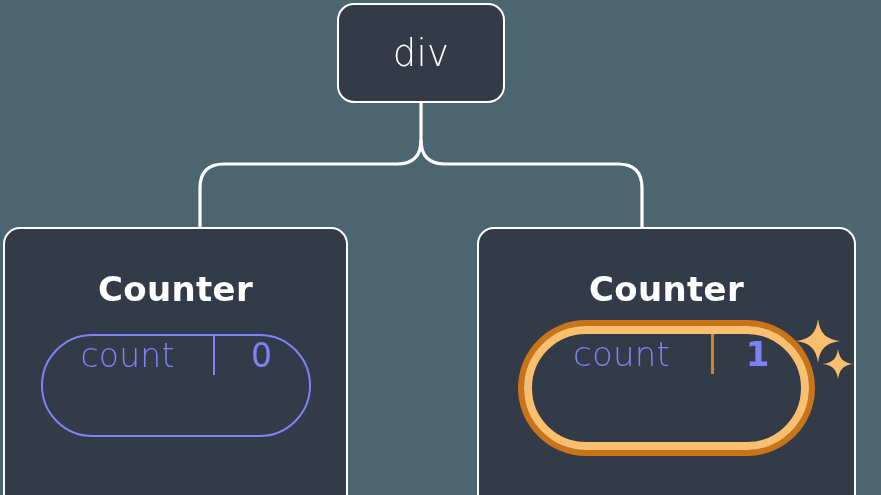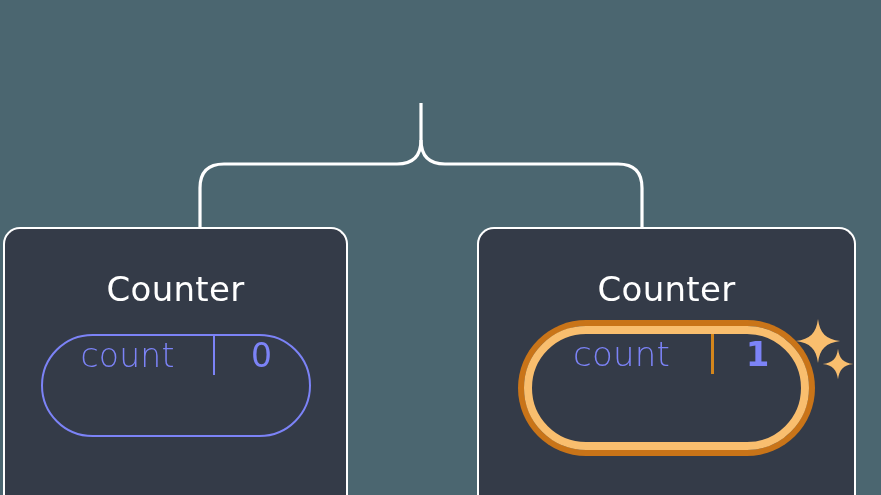--- a/index.html
+++ b/index.html
@@ -62,21 +62,21 @@
     border-bottom-right-radius: 0;
     padding-top: 43px;
   }
   #node-counter-left  { left: 3px;   width: 345px; }
   #node-counter-right { left: 477px; width: 379px; }
 
   .counter-node .node-title {
     font-size: 34px;
     line-height: 1;
     color: #ffffff;
-    font-weight: 400;
+    font-weight: 700;
     letter-spacing: 0.3px;
   }
 
   
   .pill {
     position: relative;
     box-sizing: border-box;
     display: flex;
     align-items: flex-start;
     border-radius: 999px;
@@ -149,20 +149,23 @@
 
   <svg id="connectors" viewBox="0 0 881 495">
 
     <path d="M 421 103 L 421 140" fill="none" stroke="#ffffff" stroke-width="3.2" stroke-linecap="butt"></path>
 
     <path d="M 421 140 Q 421 164 397 164 L 224 164 Q 200 164 200 188 L 200 228" fill="none" stroke="#ffffff" stroke-width="3.2" stroke-linecap="butt"></path>
 
     <path d="M 421 140 Q 421 164 445 164 L 618 164 Q 642 164 642 188 L 642 228" fill="none" stroke="#ffffff" stroke-width="3.2" stroke-linecap="butt"></path>
   </svg>
 
+  <div class="node" id="node-div">
+    <div class="node-title">div</div>
+  </div>
 
   <div class="node counter-node" id="node-counter-left">
     <div class="node-title">Counter</div>
 
     <div class="pill pill-plain">
       <div class="pill-key">count</div>
       <div class="pill-val">0</div>
     </div>
   </div>
 

